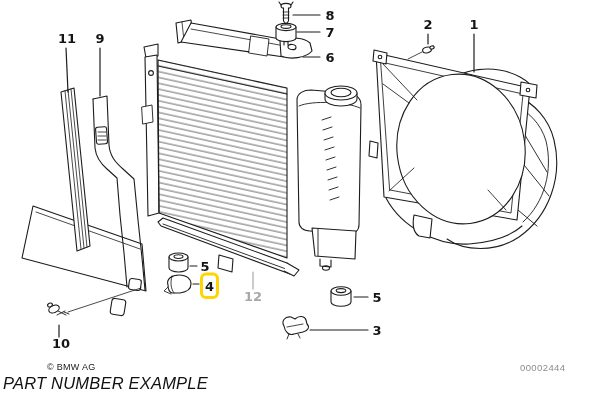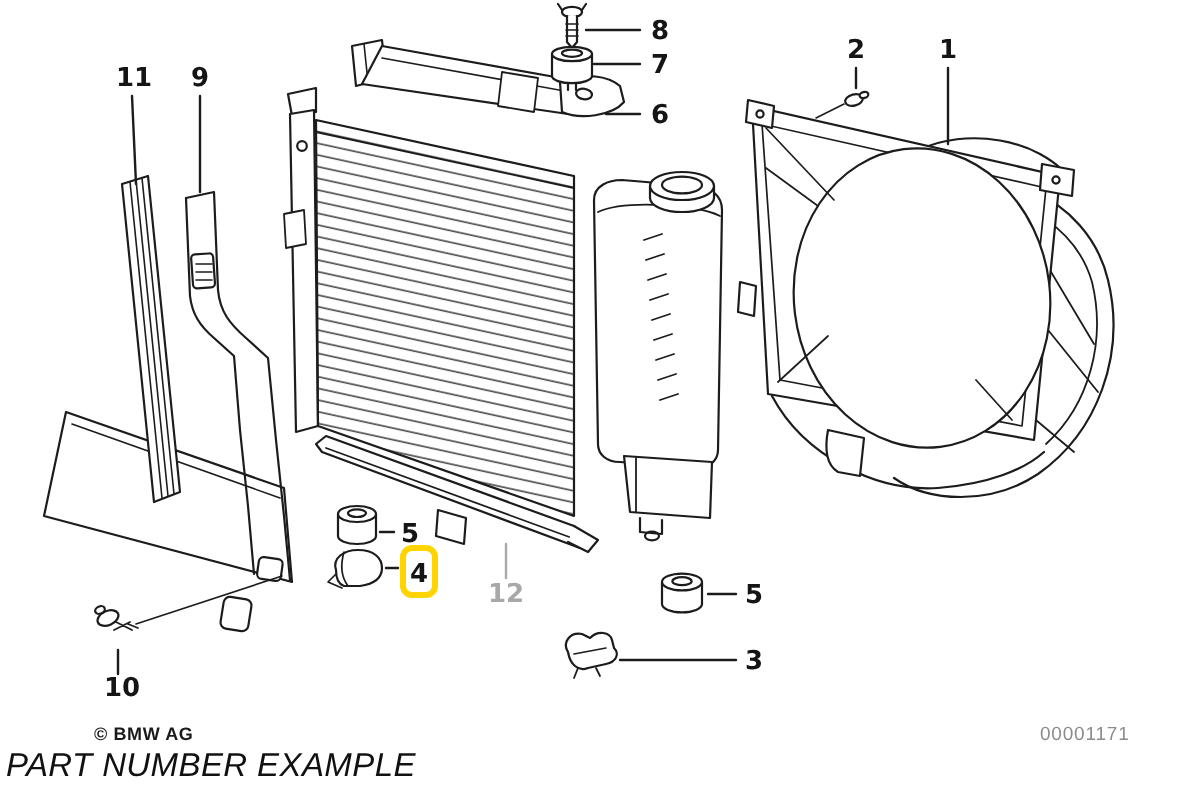--- a/index.html
+++ b/index.html
@@ -1,21 +1,21 @@
 <!DOCTYPE html>
 <html><head>
 <meta charset="utf-8">
 <style>
   html,body{margin:0;padding:0;background:#ffffff;}
   .stage{position:relative;width:600px;height:400px;background:#ffffff;overflow:hidden;
          font-family:"Liberation Sans",sans-serif;}
   .stage svg{position:absolute;left:0;top:0;}
   .callout{font-family:"DejaVu Sans","Liberation Sans",sans-serif;font-size:13px;font-weight:bold;fill:#151515;}
   .callout-muted{fill:#a8a8a8;}
-  .copyright{position:absolute;left:47px;top:362px;font-size:9px;font-weight:bold;color:#1a1a1a;letter-spacing:.3px;}
+  .copyright{position:absolute;left:47px;top:362px;font-size:9px;font-weight:normal;color:#1a1a1a;letter-spacing:.3px;}
   .caption{position:absolute;left:3px;top:374px;font-size:16.5px;color:#111;letter-spacing:.2px;font-style:italic;}
   .plate{position:absolute;left:520px;top:362px;font-size:9.5px;color:#8c8c8c;letter-spacing:.4px;}
 </style>
 </head>
 <body>
 
 <div class="stage">
 
 <svg width="600" height="400" viewBox="0 0 600 400">
   <defs>
@@ -181,15 +181,15 @@
 
     <g>
       <rect x="201.5" y="274" width="16" height="23.5" rx="4.5" fill="#ffffff" stroke-width="3" stroke="#ffd400"></rect>
       <text class="callout" x="209.5" y="291" text-anchor="middle" stroke="none" fill="#151515">4</text>
     </g>
   </g>
 </svg>
 
 <div class="copyright">© BMW AG</div>
 <div class="caption">PART NUMBER EXAMPLE</div>
-<div class="plate">00001171</div>
+<div class="plate">00002444</div>
 
 </div>
 
 </body></html>

